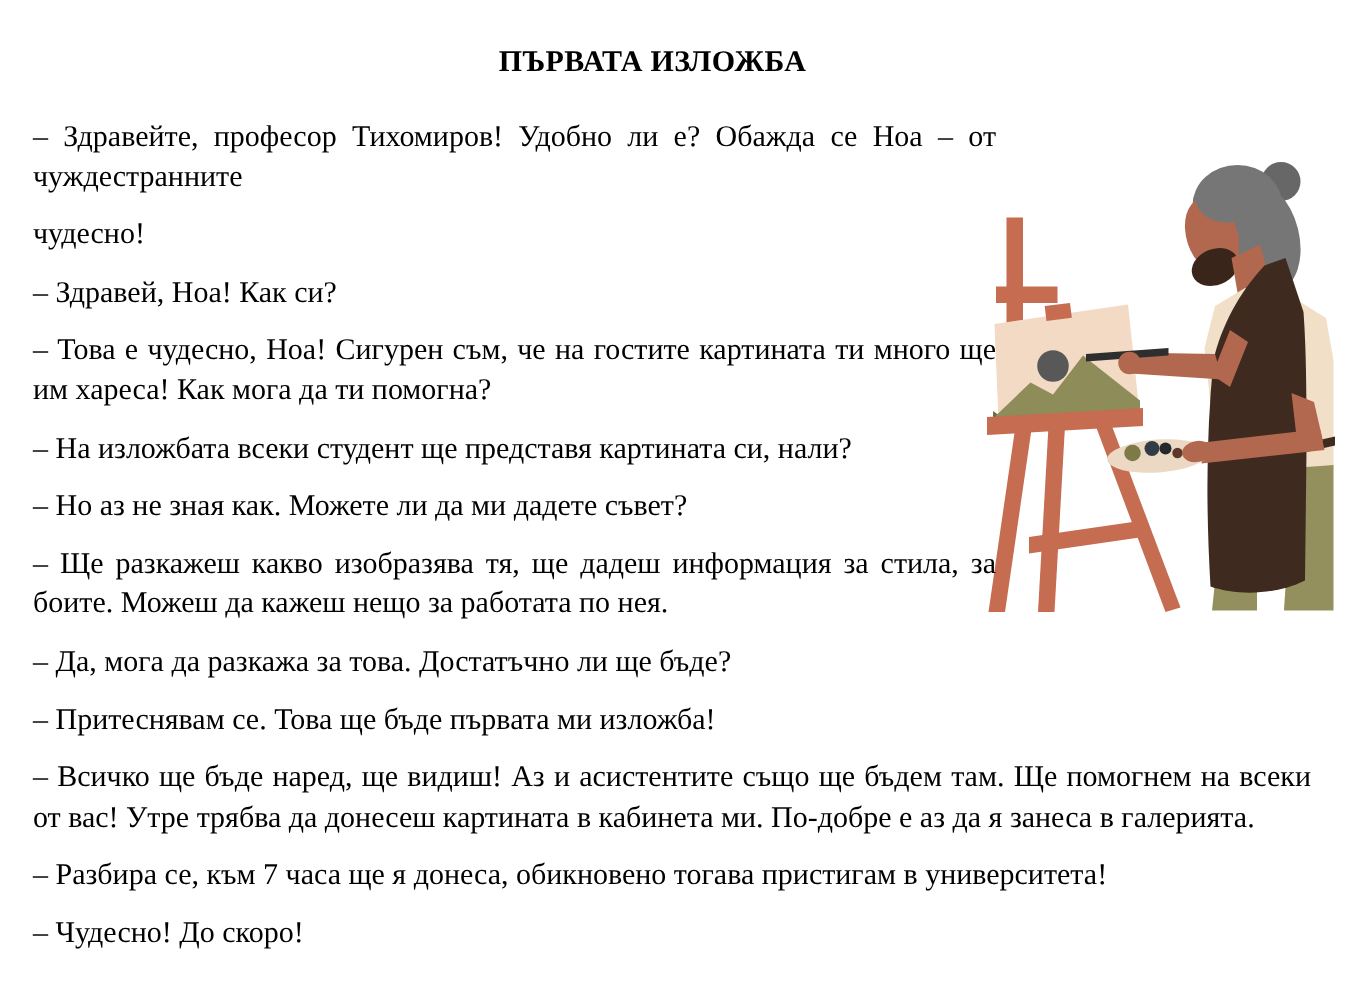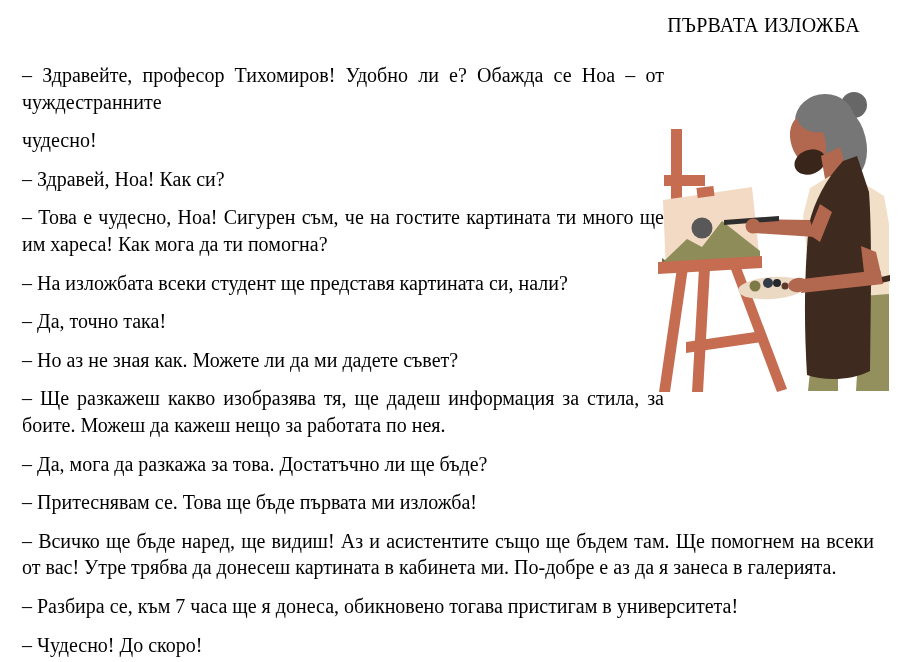--- a/index.html
+++ b/index.html
@@ -12,24 +12,24 @@
     height: 662px;
     overflow: hidden;
     font-family: "Liberation Serif", "DejaVu Serif", serif;
     color: #000000;
   }
   .doc {
     padding: 0 12px 0 10px;
   }
   .doc-title {
     font-size: 20px;
-    font-weight: normal;
-    text-align: right;
+    font-weight: bold;
+    text-align: center;
     line-height: 26px;
-    margin: 12px 26px 24px 0;
+    margin: 28px 26px 24px 0;
     letter-spacing: 0.2px;
   }
   .illustration {
     float: right;
     width: 222px;
     height: 333px;
   }
   .illustration svg {
     display: block;
     width: 232px;
@@ -104,21 +104,20 @@
       </g>
     </svg>
   </div>
 
   <div class="dialogue">
       <p>– Здравейте, професор Тихомиров! Удобно ли е? Обажда се Ноа – от чуждестранните</p>
       <p>чудесно!</p>
       <p>– Здравей, Ноа! Как си?</p>
       <p>– Това е чудесно, Ноа! Сигурен съм, че на гостите картината ти много ще им хареса! Как мога да ти помогна?</p>
       <p>– На изложбата всеки студент ще представя картината си, нали?</p>
-      <p>– Да, точно така!</p>
       <p>– Но аз не зная как. Можете ли да ми дадете съвет?</p>
       <p>– Ще разкажеш какво изобразява тя, ще дадеш информация за стила, за боите. Можеш да кажеш нещо за работата по нея.</p>
       <p>– Да, мога да разкажа за това. Достатъчно ли ще бъде?</p>
       <p>– Притеснявам се. Това ще бъде първата ми изложба!</p>
       <p>– Всичко ще бъде наред, ще видиш!  Аз и асистентите също ще бъдем там. Ще помогнем на всеки от вас! Утре трябва да донесеш картината в кабинета ми. По-добре е аз да я занеса в галерията.</p>
       <p>– Разбира се, към 7 часа ще я донеса, обикновено тогава пристигам в университета!</p>
       <p>– Чудесно! До скоро!</p>
     </div>
 
 </div>

